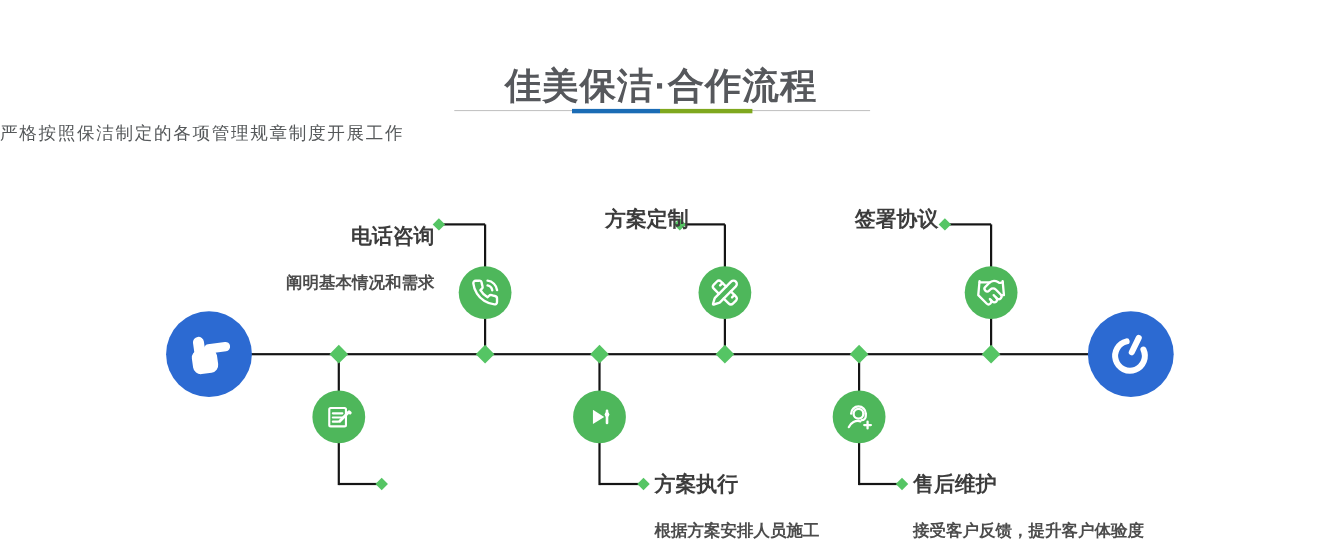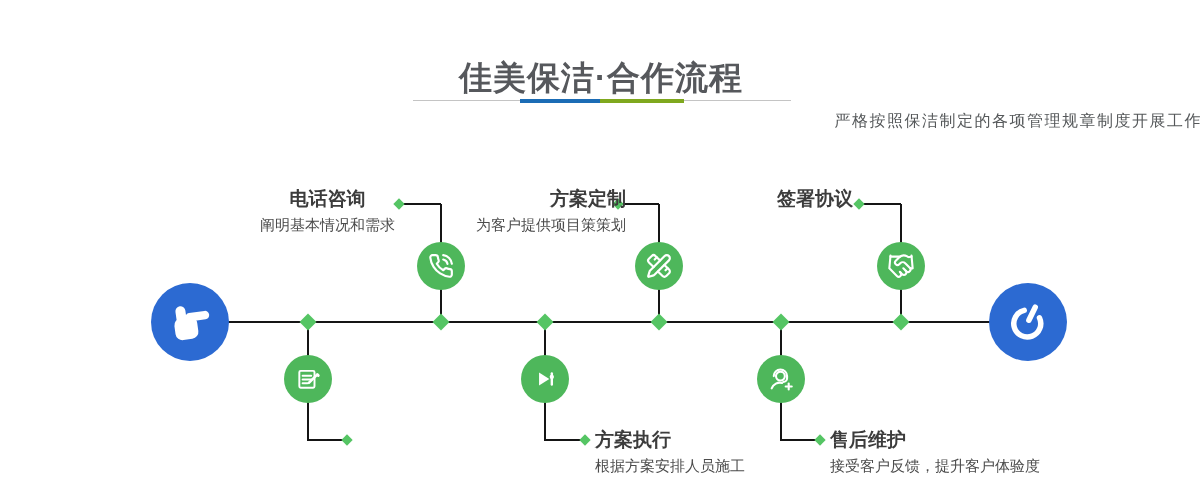--- a/index.html
+++ b/index.html
@@ -9,21 +9,21 @@
   }
   
   .main-title{
     position:absolute;top:44px;left:0;width:100%;text-align:center;
     font-size:33px;font-weight:bold;color:var(--title_text);letter-spacing:1px;margin-top:12px;
   }
   .divider{position:absolute;top:100px;left:413px;width:378px;height:1px;background:var(--divider_gray);}
   .divider .seg-blue{position:absolute;left:107px;top:-1.5px;width:80px;height:4px;background:var(--divider_blue);}
   .divider .seg-green{position:absolute;left:187px;top:-1.5px;width:84px;height:4px;background:var(--divider_green);}
   .sub-title{
-    position:absolute;top:111px;left:0;width:100%;text-align:right;
+    position:absolute;top:111px;left:0;width:100%;text-align:left;
     font-size:16px;color:var(--subtitle_text);letter-spacing:1.5px;
   }
   
   .hline,.vline{position:absolute;background:var(--line_color);}
   .hline{height:2px;}
   .vline{width:2px;}
   .main-line{left:190px;top:321px;width:838px;}
   
   .diamond{position:absolute;background:var(--diamond_green);transform:rotate(45deg);}
   .d-main{width:12px;height:12px;}
@@ -35,21 +35,21 @@
   }
   .b-circle{
     position:absolute;width:78px;height:78px;border-radius:50%;
     background:var(--blue_circle);display:flex;align-items:center;justify-content:center;
   }
   
   .step{position:absolute;white-space:nowrap;}
   .step.top{text-align:right;}
   .step.bottom{text-align:left;}
   .step-title{font-size:19px;font-weight:bold;color:var(--step_title_text);}
-  .step-desc{font-size:15px;color:var(--step_desc_text);margin-top:4px;}
+  .step-desc{font-size:15px;color:var(--step_desc_text);margin-top:20px;font-weight:bold;}
   svg{display:block;}
 </style>
 </head>
 <body>
 
 <div id="canvas">
 
   <div class="main-title">佳美保洁·合作流程</div>
   <div class="divider">
     <span class="seg-blue"></span>
@@ -170,27 +170,26 @@
         <circle cx="11.5" cy="9.5" r="3.8"></circle>
         <path d="M5.8 9.5a5.7 5.7 0 0 1 11.4 0"></path>
         <path d="M17.2 9.5v1.8a3.2 3.2 0 0 1-3.2 3.2"></path>
         <path d="M4 20a7.6 7.6 0 0 1 9-4.6"></path>
         <path d="M18.6 15.8v5.2"></path>
           <path d="M16 18.4h5.2"></path>
       </svg>
     </span>
   </div>
 
-  <div class="step top" style="right:807px;top:186px;text-align:center;">
+  <div class="step top" style="right:807px;top:202px;">
     <div class="step-title">电话咨询</div>
     <div class="step-desc">阐明基本情况和需求</div>
   </div>
   <div class="step top" style="right:576px;top:186px;">
     <div class="step-title">方案定制</div>
-    <div class="step-desc">为客户提供项目策策划</div>
   </div>
   <div class="step top" style="right:349px;top:186px;">
     <div class="step-title">签署协议</div>
   </div>
 
   <div class="step bottom" style="left:595px;top:427px;">
     <div class="step-title">方案执行</div>
     <div class="step-desc">根据方案安排人员施工</div>
   </div>
   <div class="step bottom" style="left:830px;top:427px;">

